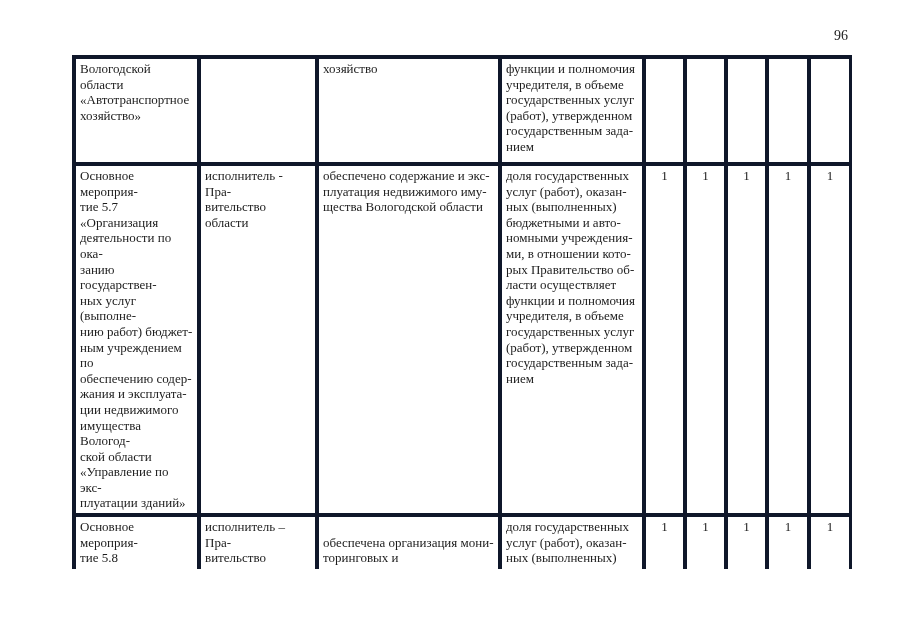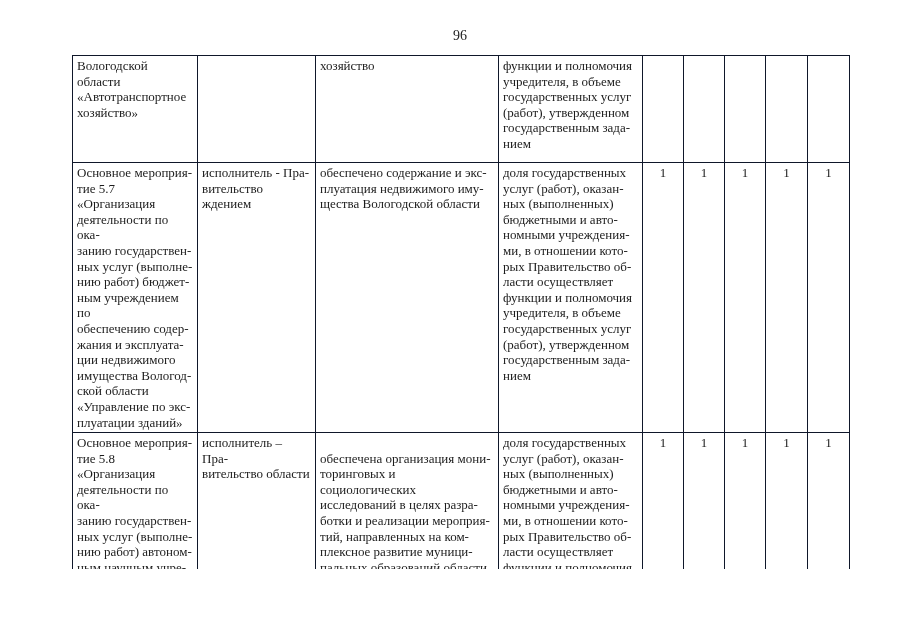--- a/index.html
+++ b/index.html
@@ -8,36 +8,36 @@
     width:905px;height:640px;
     background:#ffffff;
     font-family:"Liberation Serif","DejaVu Serif",serif;
     color:#1c1c1c;
     overflow:hidden;
     margin:0 auto;
   }
   .page-number{
     position:absolute;
     top:28px;left:72px;width:776px;
-    text-align:center;
+    text-align:right;
     font-size:14px;
   }
   .table-clip{
     position:absolute;
     left:72px;top:55px;
     width:780px;height:514px;
     overflow:hidden;
   }
   table.doc-table{
     border-collapse:collapse;
     table-layout:fixed;
     width:777px;
   }
   table.doc-table td{
-    border:1px solid #0f172a;
+    border:4px solid #0f172a;
     vertical-align:top;
     padding:2px 4px 2px 4px;
     font-size:13px;
     line-height:15.6px;
     white-space:pre-line;
     overflow:hidden;
   }
   td.cv{
     text-align:center;
     padding:3px 1px;
@@ -96,21 +96,21 @@
 нию работ) бюджет-
 ным учреждением по
 обеспечению содер-
 жания и эксплуата-
 ции недвижимого
 имущества Вологод-
 ской области
 «Управление по экс-
 плуатации зданий»</td>
           <td>исполнитель - Пра-
-вительство ждением</td>
+вительство области</td>
           <td>обеспечено содержание и экс-
 плуатация недвижимого иму-
 щества Вологодской области</td>
           <td>доля государственных
 услуг (работ), оказан-
 ных (выполненных)
 бюджетными и авто-
 номными учреждения-
 ми, в отношении кото-
 рых Правительство об-

